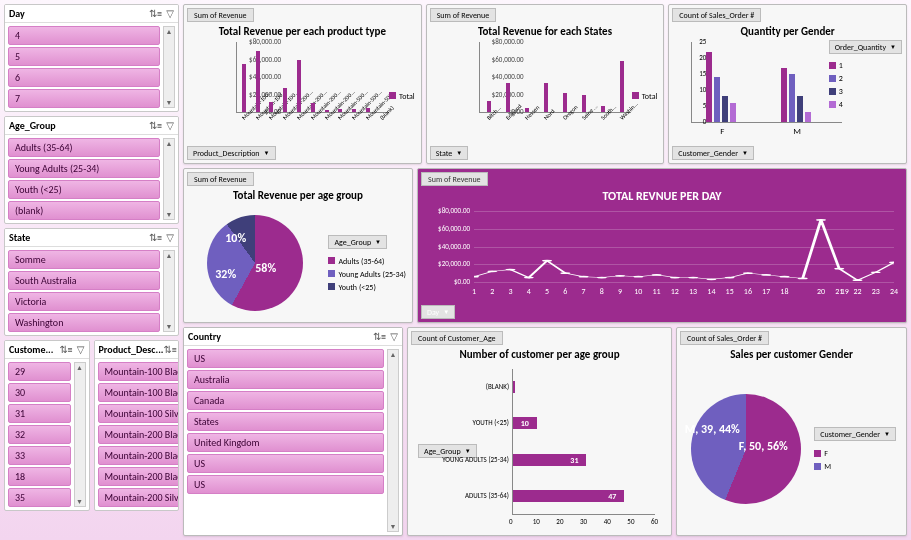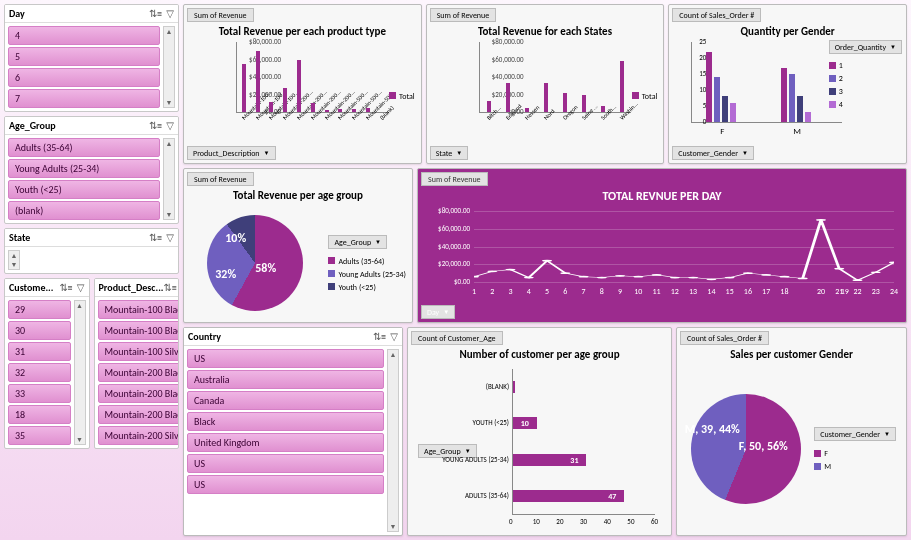--- a/index.html
+++ b/index.html
@@ -123,20 +123,26 @@
 
     <div class="slicer">
       <div class="slicer-hdr">
         <span class="title">State</span>
         <span class="icons">
             <span>⇅≡</span>
             <span>▽</span>
           </span>
       </div>
       <div class="slicer-body">
+        <div class="slicer-items">
+          <div class="slicer-item">Somme</div>
+          <div class="slicer-item">South Australia</div>
+          <div class="slicer-item">Victoria</div>
+          <div class="slicer-item">Washington</div>
+        </div>
         <div class="slicer-scroll">
             <span class="arr">▲</span>
             <span class="arr" style="margin-top:auto">▼</span>
           </div>
       </div>
     </div>
 
     <div class="slicer-row">
       <div class="slicer">
         <div class="slicer-hdr">
@@ -436,21 +442,21 @@
             <span class="icons">
               <span>⇅≡</span>
               <span>▽</span>
             </span>
           </div>
         <div class="country-body">
             <div class="slicer-items" id="country-items">
               <div class="slicer-item">US</div>
               <div class="slicer-item">Australia</div>
               <div class="slicer-item">Canada</div>
-              <div class="slicer-item">Black</div>
+              <div class="slicer-item">States</div>
               <div class="slicer-item">United Kingdom</div>
               <div class="slicer-item">US</div>
               <div class="slicer-item">US</div>
             </div>
             <div class="slicer-scroll">
               <span class="arr">▲</span>
               <span class="arr" style="margin-top:auto">▼</span>
             </div>
           </div>
       </div>

